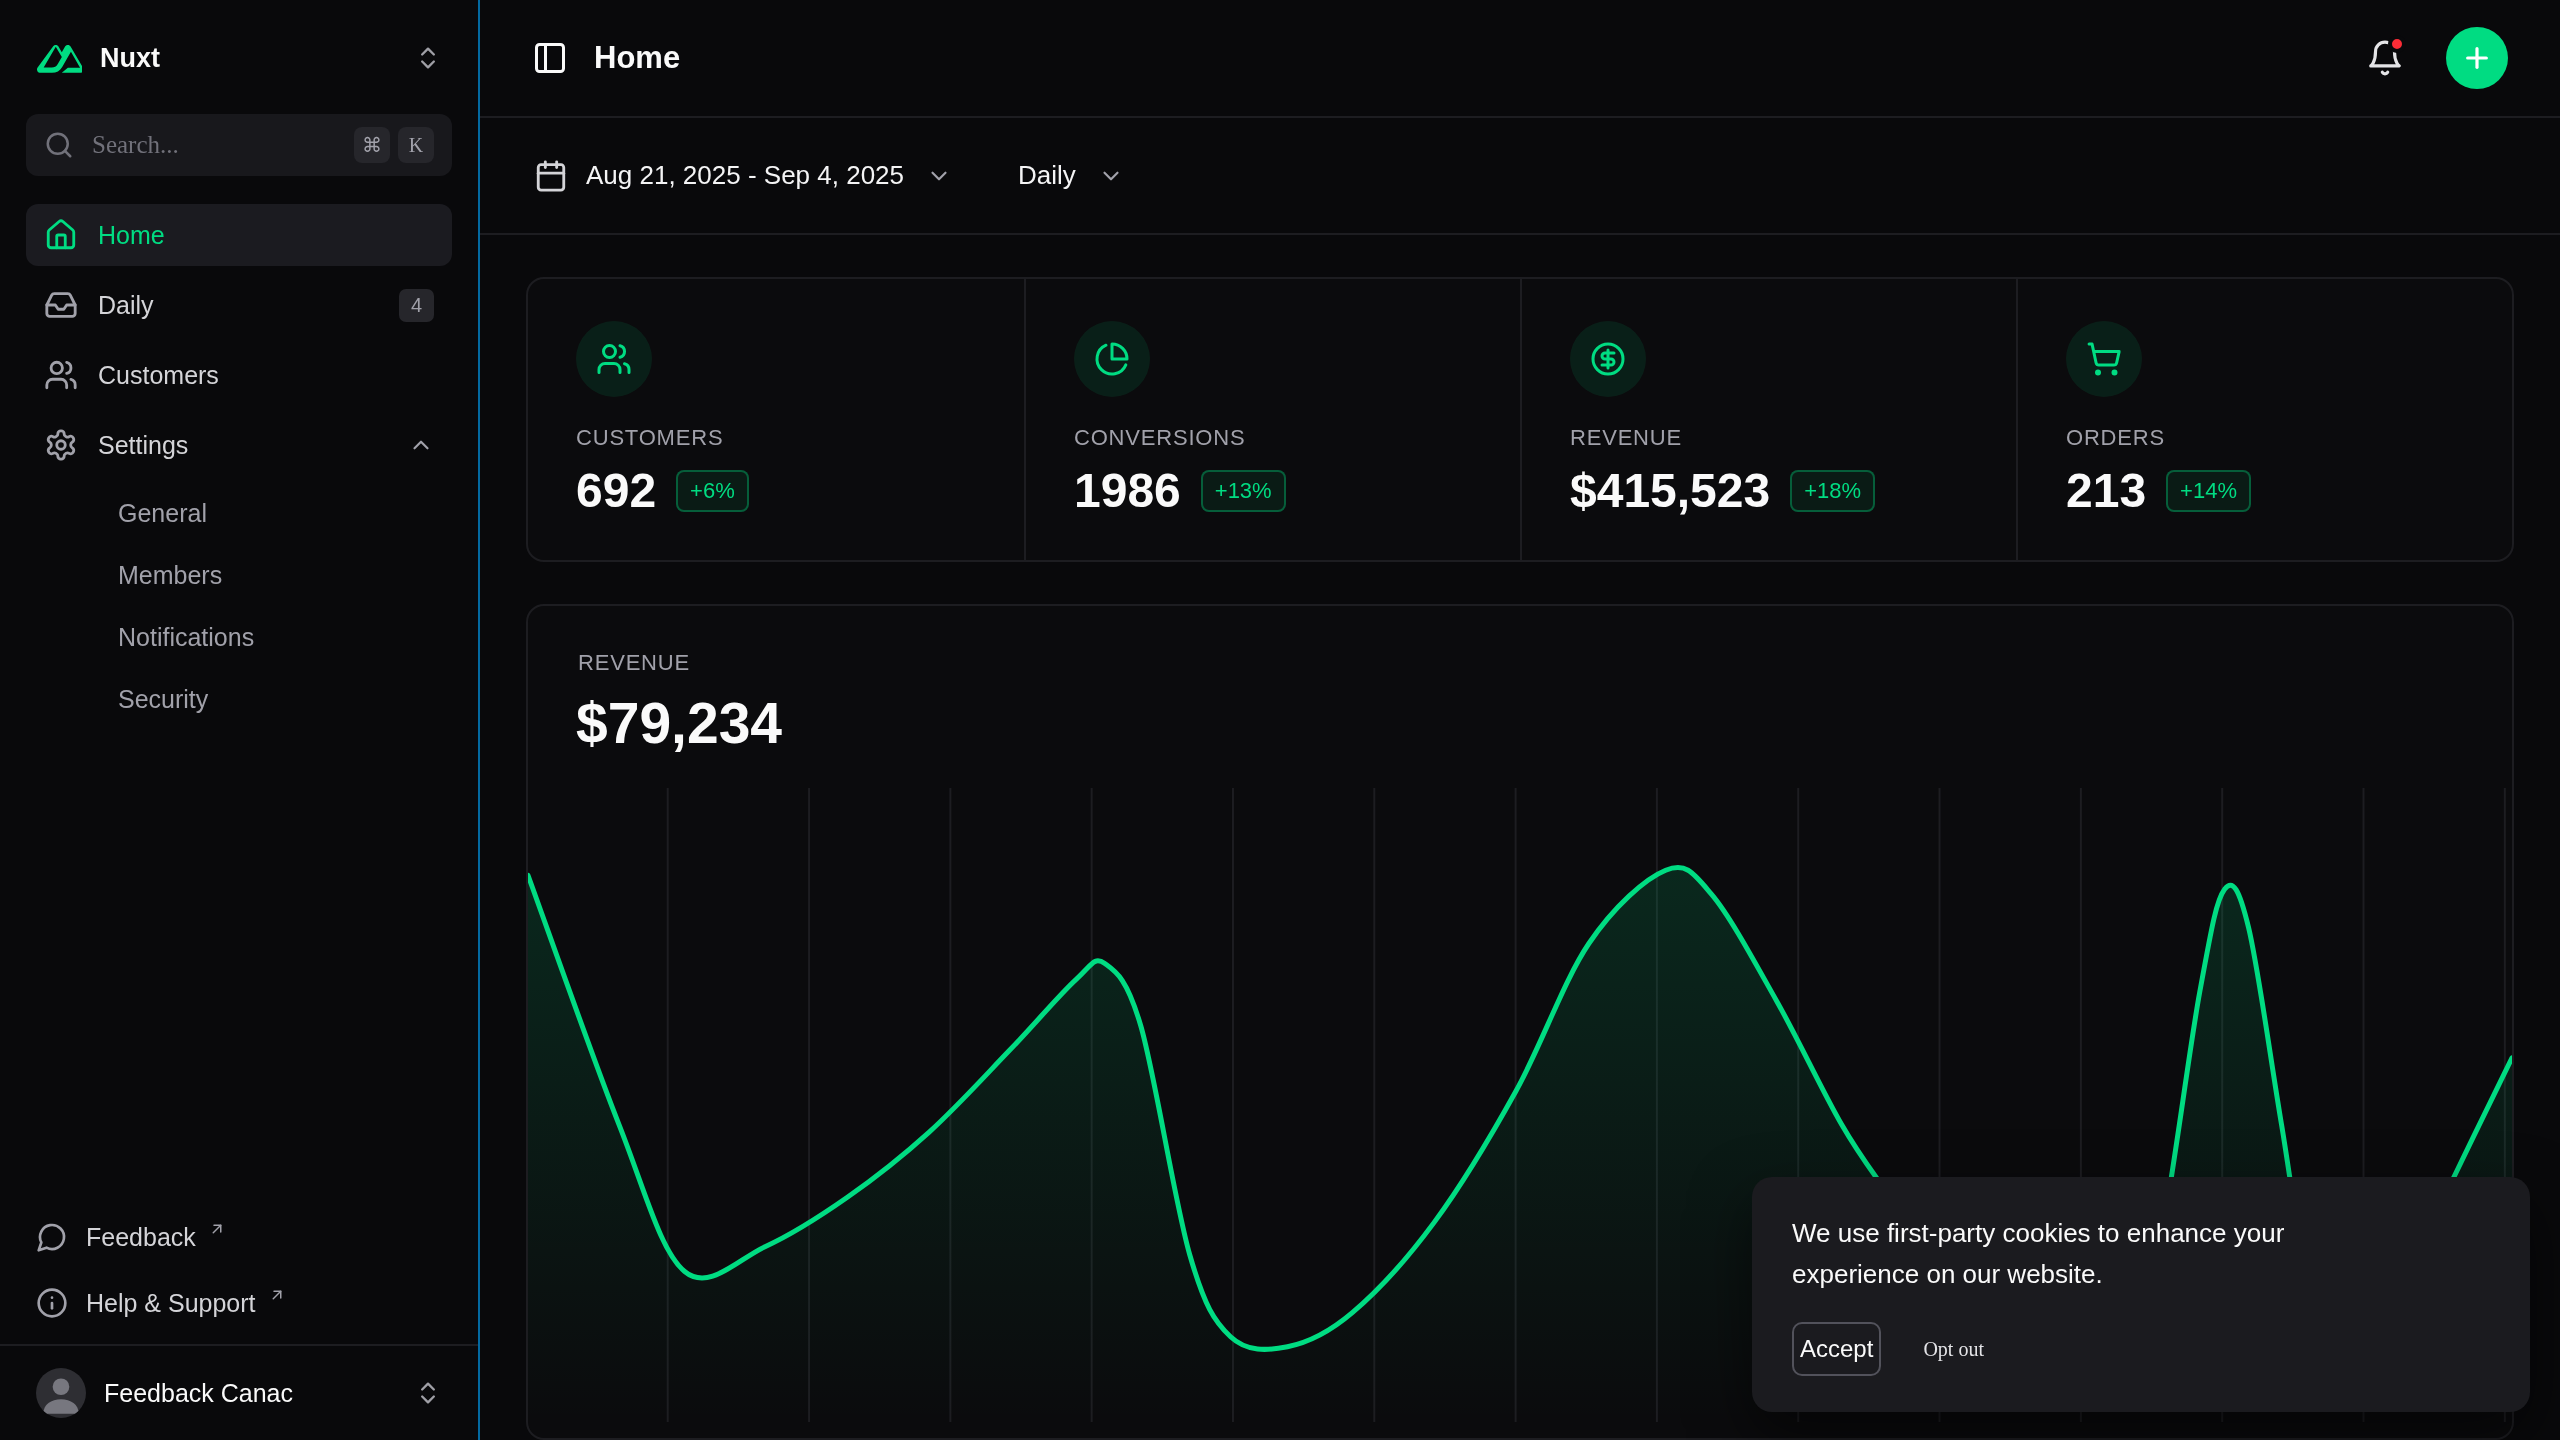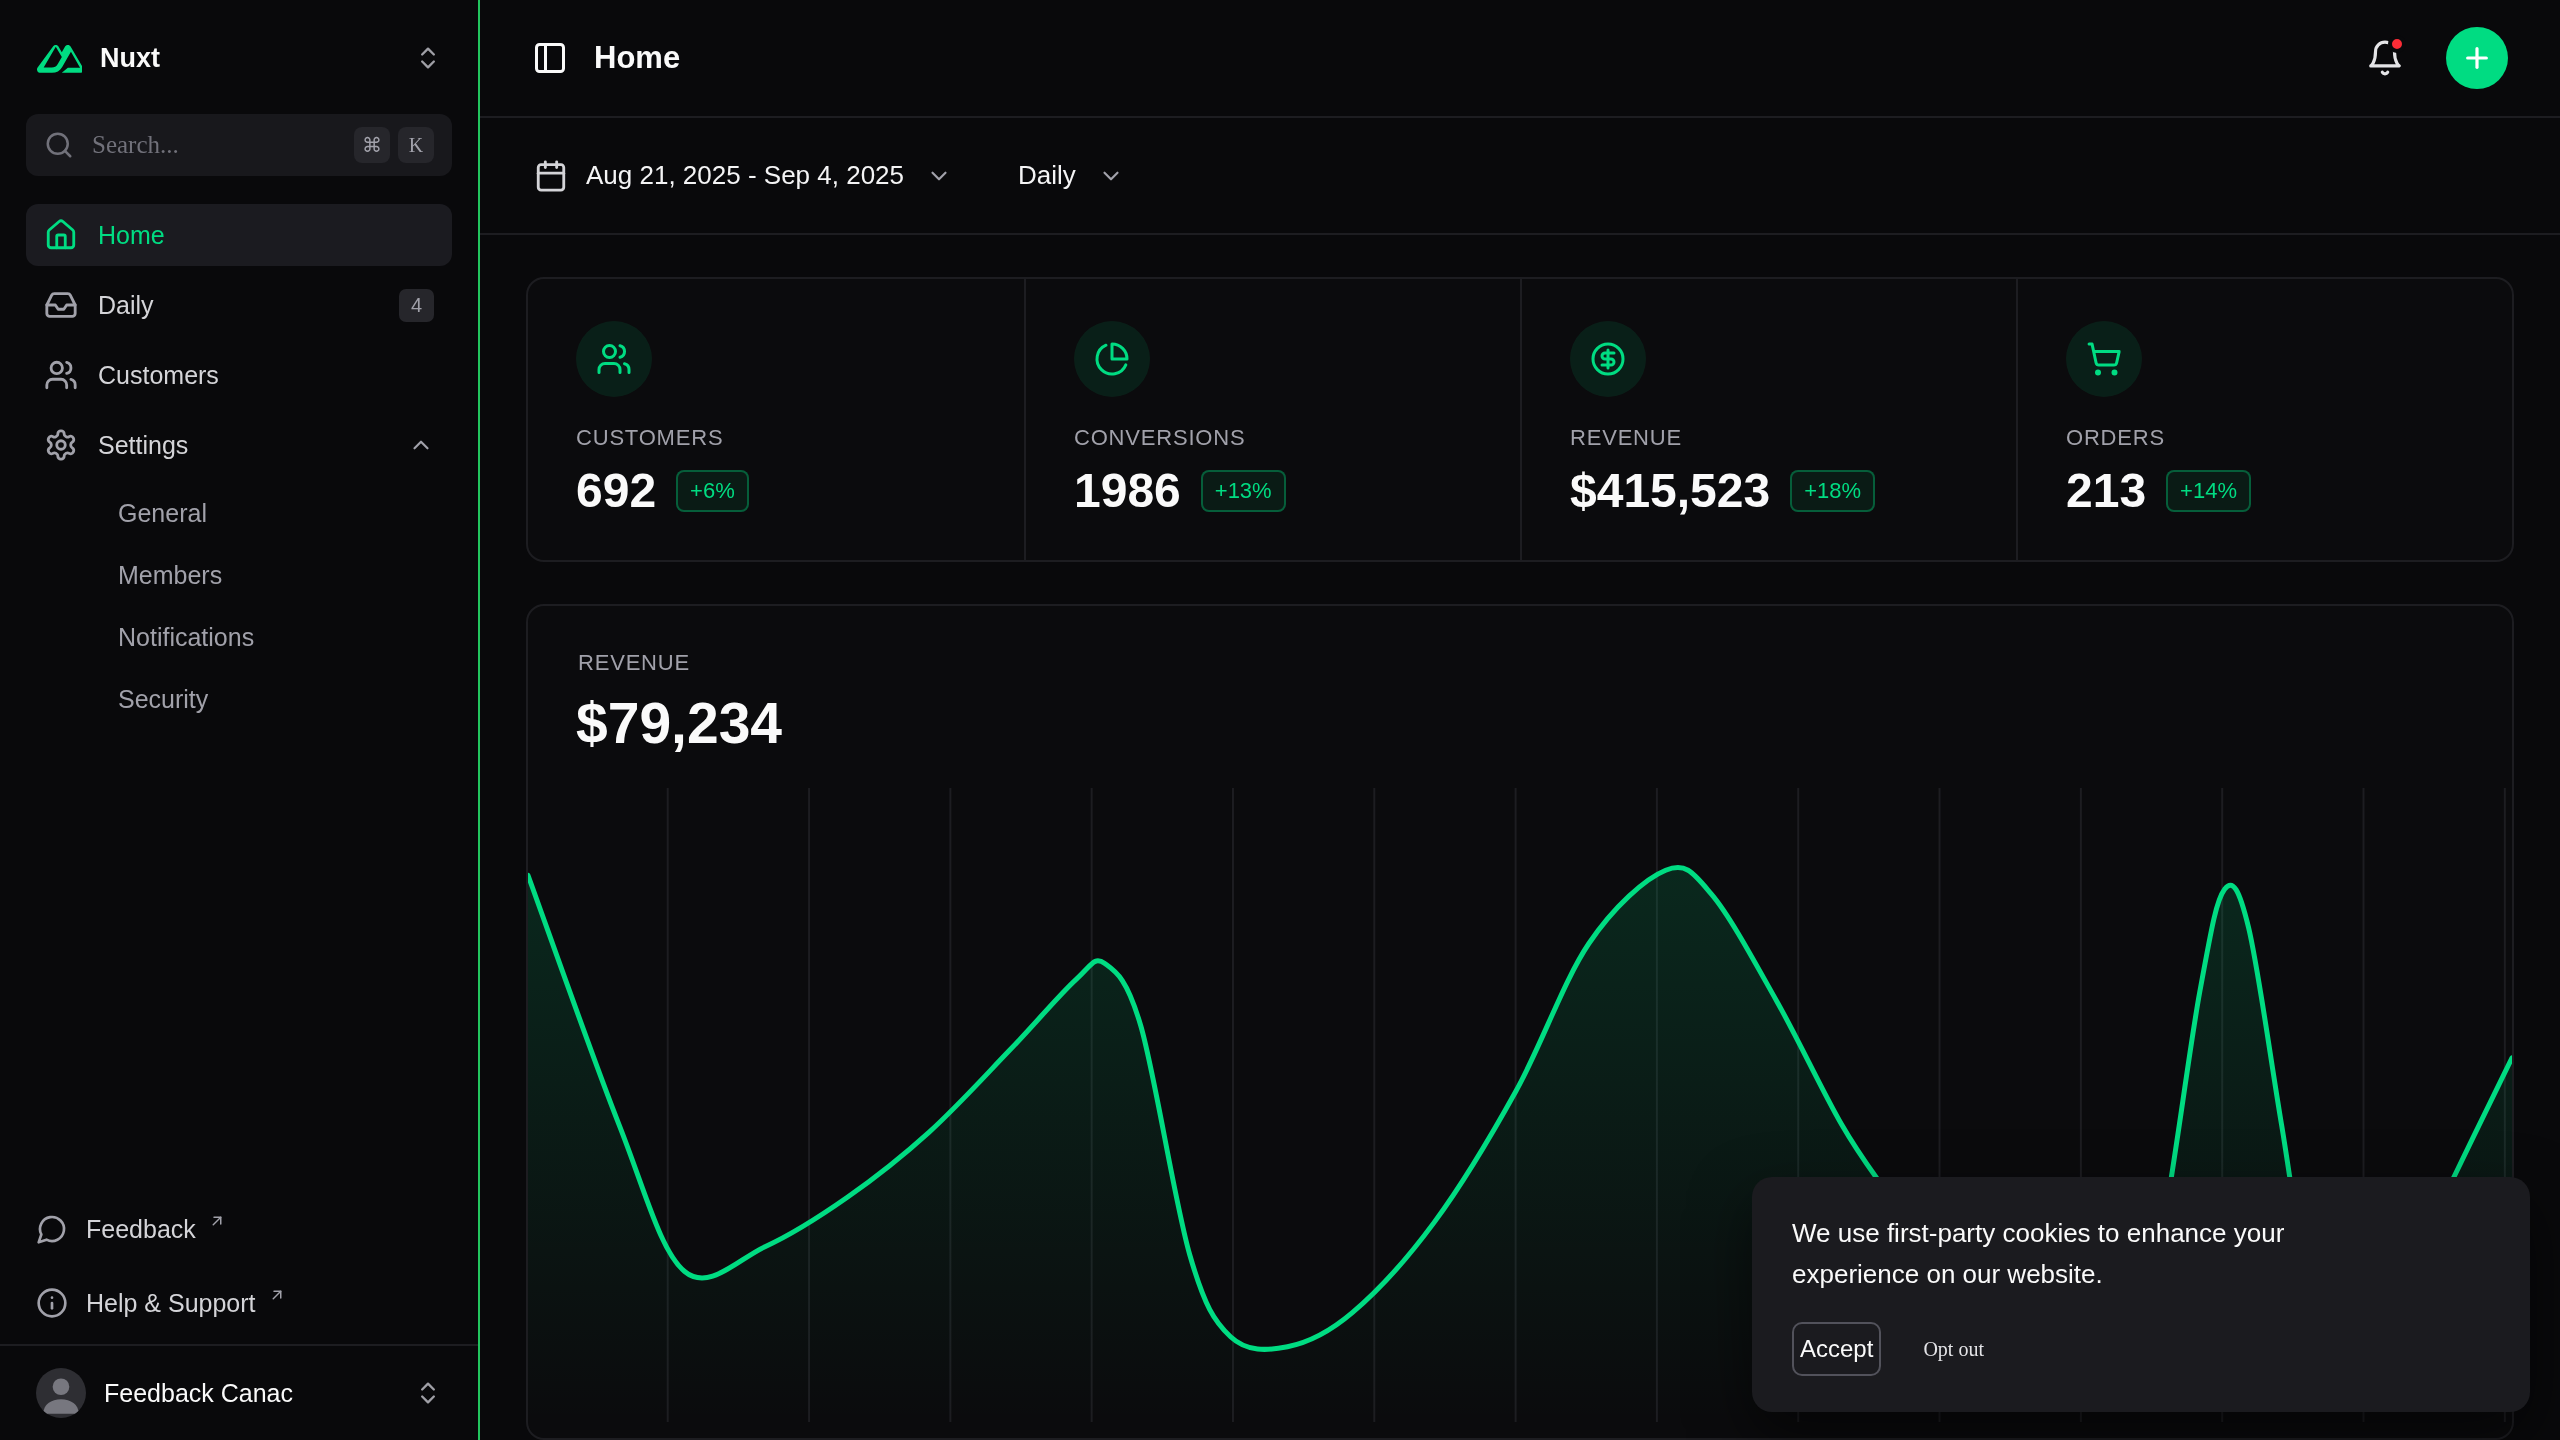--- a/index.html
+++ b/index.html
@@ -7,21 +7,21 @@
   body {
     background:#09090b; color:#fafafa;
     font-family:"Liberation Sans", sans-serif;
     position:relative;
   }
   .app { display:flex; width:100%; height:100%; }
 
   
   .sidebar {
     width:480px; flex:0 0 480px; height:100%;
-    border-right:2px solid #22c55e;
+    border-right:2px solid #0369a1;
     display:flex; flex-direction:column;
     padding:26px 26px 0;
   }
   .brand-row { display:flex; align-items:center; gap:18px; padding:6px 10px; height:64px; }
   .brand-logo svg { display:block; width:46px; height:30px; }
   .brand-name { font-size:27px; font-weight:600; color:#fafafa; }
   .chevrons { margin-left:auto; color:#9f9fa6; display:flex; }
   .ic { stroke:currentColor; fill:none; stroke-width:2; stroke-linecap:round; stroke-linejoin:round; display:block; }
 
   .search-btn {
@@ -49,21 +49,21 @@
   .count-badge {
     font-size:20px; color:#a1a1aa; background:#26262b;
     border-radius:7px; padding:5px 12px; font-weight:500;
   }
   .sub-nav { display:flex; flex-direction:column; gap:4px; }
   .sub-item {
     height:58px; display:flex; align-items:center; padding-left:92px;
     color:#a1a1aa; font-size:25px; font-weight:500; border-radius:12px; cursor:pointer;
   }
 
-  .side-footer { margin-top:auto; display:flex; flex-direction:column; gap:16px; padding-bottom:12px; }
+  .side-footer { margin-top:auto; display:flex; flex-direction:column; gap:8px; padding-bottom:12px; }
   .foot-item {
     height:58px; display:flex; align-items:center; gap:18px;
     color:#d4d4d8; font-size:25px; font-weight:500; padding:0 10px; cursor:pointer;
   }
   .foot-item .nav-ic { color:#a1a1aa; display:flex; }
   .ext-arrow { color:#a1a1aa; position:relative; top:-8px; left:-6px; }
 
   .user-row {
     border-top:2px solid #1d1d21; margin:0 -26px;
     padding:22px 36px; display:flex; align-items:center; gap:18px;

